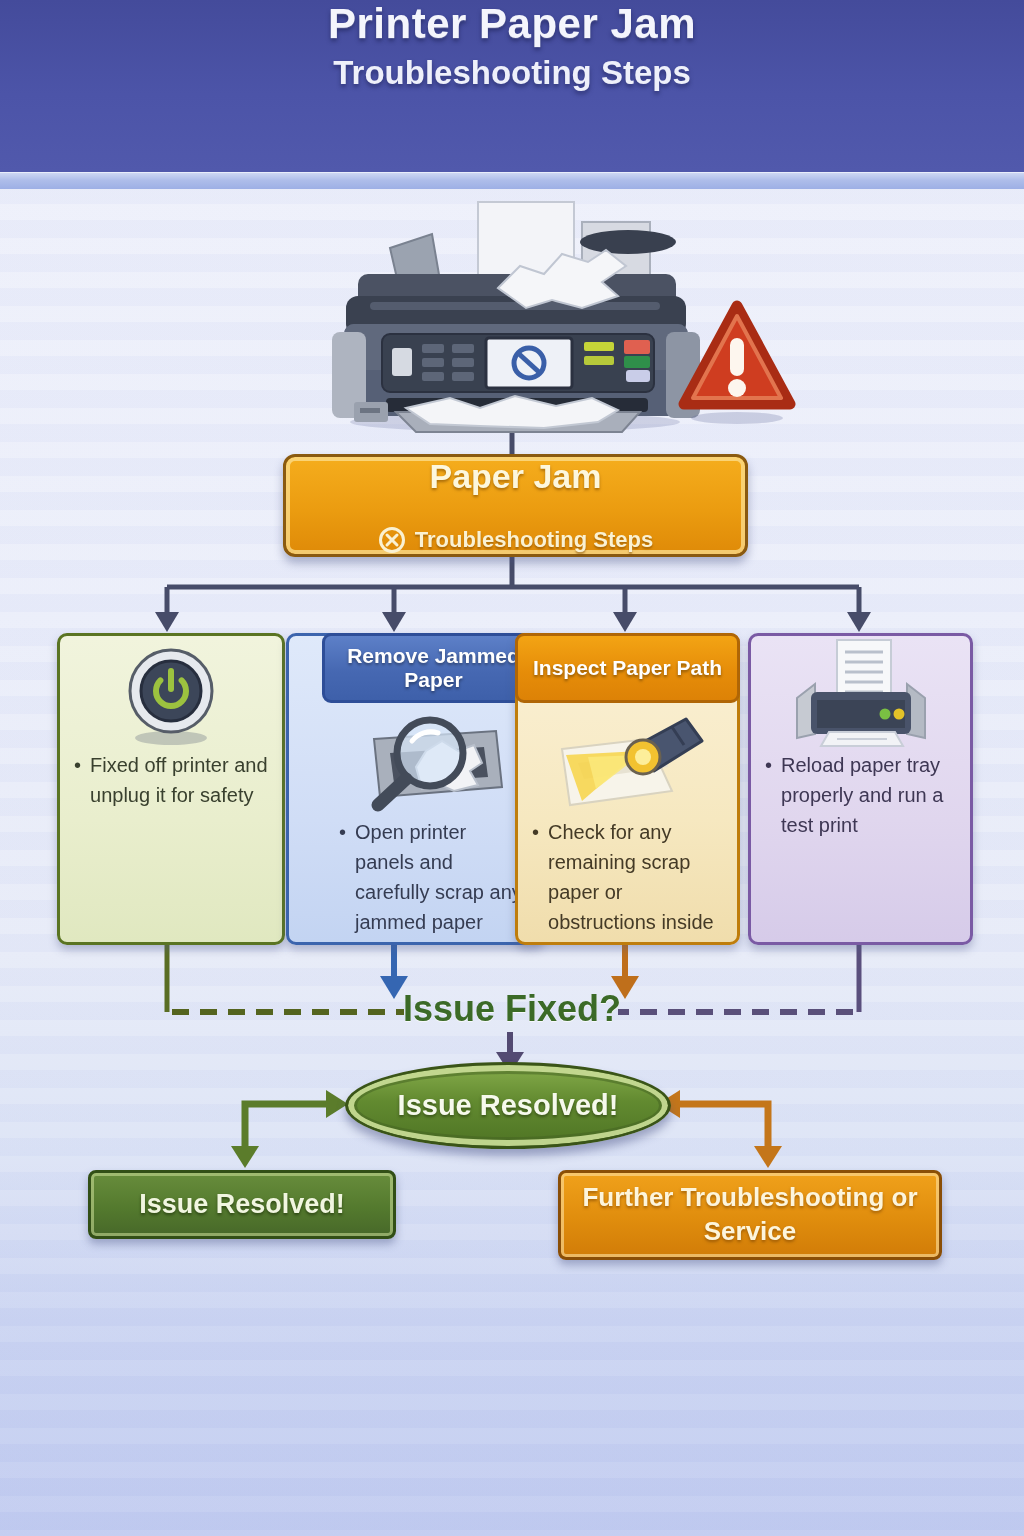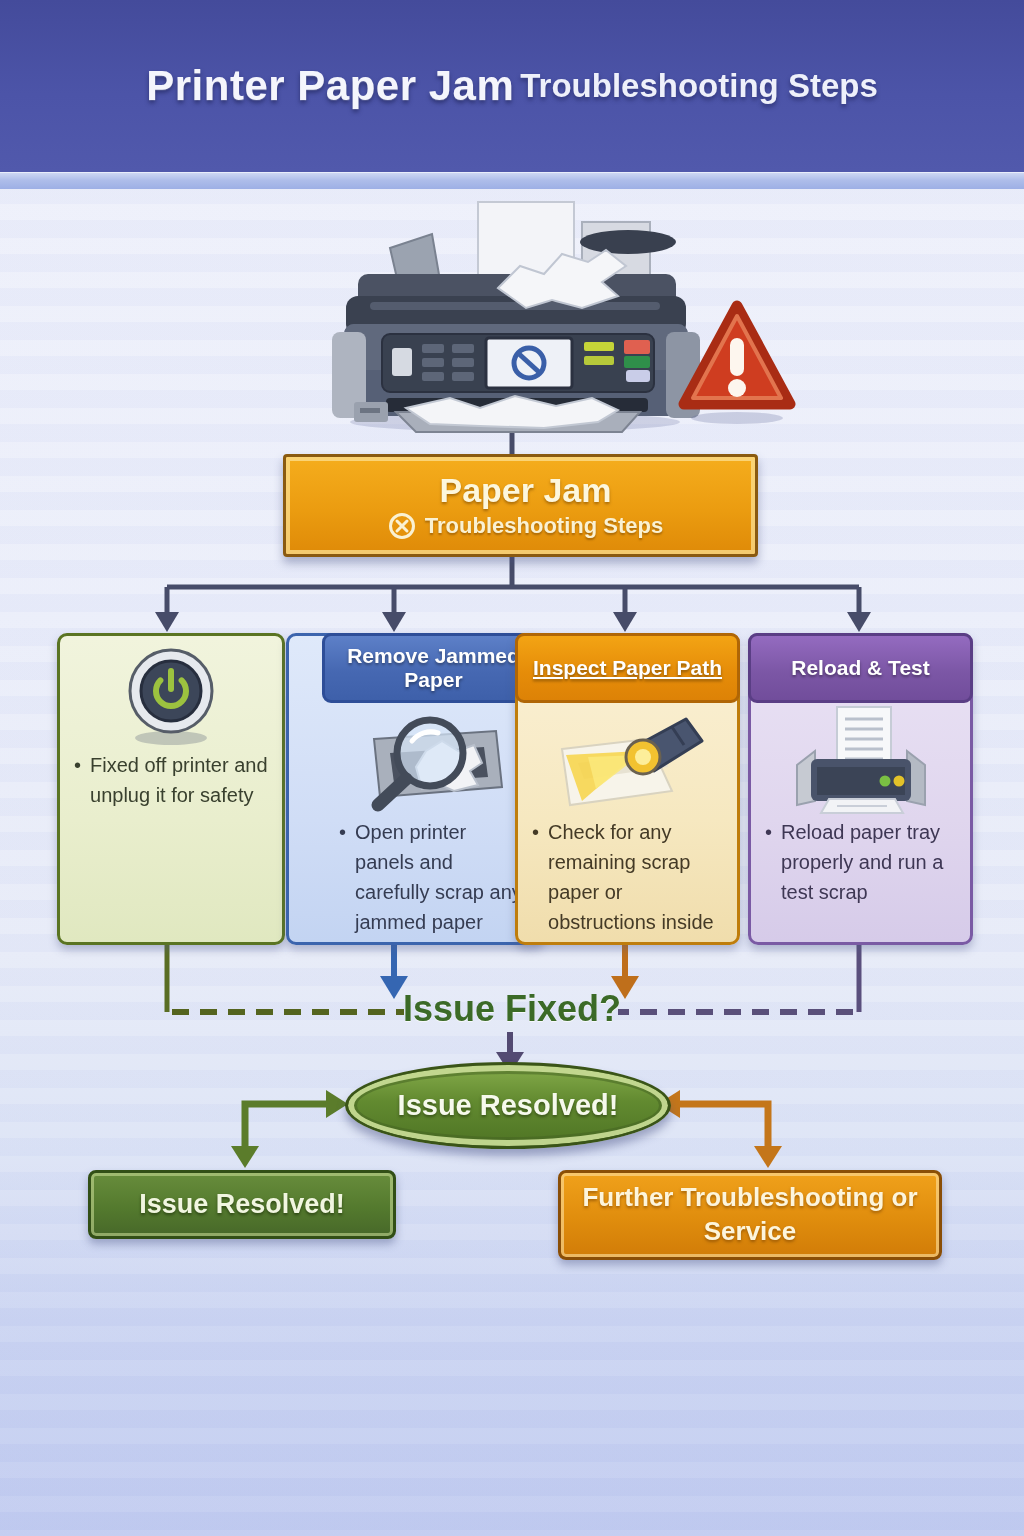--- a/index.html
+++ b/index.html
@@ -10,21 +10,21 @@
   }
   #stage::after{ 
     content:"";position:absolute;inset:0;pointer-events:none;
     background:repeating-linear-gradient(180deg,rgba(255,255,255,.045) 0 16px,rgba(110,130,215,.045) 16px 34px);
   }
   .abs{position:absolute;}
   
   .banner{
     left:0;top:0;width:1024px;height:172px;z-index:3;
     background:linear-gradient(180deg,#444b9b 0%,#4c54a8 55%,#5159ac 100%);
-    display:flex;flex-direction:row;align-items:center;justify-content:center;gap:6px;
+    display:flex;flex-direction:column;align-items:center;gap:6px;
   }
   .banner-title{
     color:#f4f5fc;font-size:42px;font-weight:bold;letter-spacing:.5px;
     text-shadow:0 3px 4px rgba(25,30,80,.6),0 1px 0 rgba(255,255,255,.25);
   }
   .banner-sub{
     color:#eef0fa;font-size:33px;font-weight:bold;
     text-shadow:0 3px 4px rgba(25,30,80,.55);
   }
   .banner-strip{
@@ -32,25 +32,25 @@
     background:linear-gradient(180deg,#cdd7f3 0%,#aebdea 45%,#9dafe5 100%);
     border-top:1px solid #e8edfb;
   }
   
   svg.connectors{left:0;top:0;z-index:1;pointer-events:none;}
   
   .printer-art{left:330px;top:196px;z-index:2;}
   .warning-art{left:676px;top:294px;z-index:2;}
   
   .root-box{
-    left:283px;top:454px;width:459px;height:97px;z-index:2;border-radius:4px;
+    left:283px;top:454px;width:459px;height:97px;z-index:2;border-radius:12px;
     border:3px solid #8a5a10;
     background:linear-gradient(180deg,#f5ad1d 0%,#eb9c10 55%,#df8a08 100%);
     box-shadow:inset 0 0 0 4px rgba(252,224,146,.75),0 6px 10px rgba(70,80,130,.4);
-    display:flex;flex-direction:column;align-items:center;justify-content:center;gap:2px;padding-left:10px;
+    display:flex;flex-direction:column;align-items:center;justify-content:space-between;gap:2px;
   }
   .root-title{font-size:34px;font-weight:bold;color:#fdf7dd;text-shadow:0 2px 3px rgba(120,70,0,.6);}
   .root-subrow{display:flex;align-items:center;gap:9px;}
   .root-sub{font-size:22px;font-weight:bold;color:#faf1d2;text-shadow:0 2px 2px rgba(120,70,0,.55);}
   
   .card{z-index:2;top:633px;height:306px;border-radius:10px;box-shadow:0 5px 9px rgba(80,90,135,.35);}
   .card-head{
     margin:-3px -3px 0 -3px;height:64px;border-radius:9px;
     display:flex;align-items:center;justify-content:center;text-align:center;
     font-size:21px;font-weight:bold;color:#fff;line-height:1.15;padding:0 6px;
@@ -60,21 +60,21 @@
   .card-bullets{padding:2px 12px 0 14px;}
   .bullet-row{display:flex;font-size:20px;line-height:1.5;font-weight:normal;}
   .bullet-dot{margin-right:9px;}
   .card1{left:57px;width:222px;border:3px solid #5a7422;background:linear-gradient(180deg,#f1f4dd 0%,#e9eecd 60%,#e0e8c0 100%);}
   .card1 .card-head{background:linear-gradient(180deg,#80a23f 0%,#66882c 55%,#5a7a24 100%);border:3px solid #44601a;}
   .card1 .bullet-row{color:#39402e;}
   .card2{left:286px;width:217px;border:3px solid #3c64ad;background:linear-gradient(180deg,#dfe9fa 0%,#d0ddf6 60%,#c3d4f2 100%);padding-left:36px;}
   .card2 .card-head{background:linear-gradient(180deg,#5d80c8 0%,#4668b2 55%,#3e60aa 100%);border:3px solid #2e4e98;}
   .card2 .bullet-row{color:#353c52;}
   .card3{left:515px;width:219px;border:3px solid #bf7d0c;background:linear-gradient(180deg,#fbf1d6 0%,#f6e8c0 60%,#f0ddac 100%);}
-  .card3 .card-head{background:linear-gradient(180deg,#f3a414 0%,#e68d09 55%,#dd8206 100%);border:3px solid #b06606;text-decoration:underline;}
+  .card3 .card-head{background:linear-gradient(180deg,#f3a414 0%,#e68d09 55%,#dd8206 100%);border:3px solid #b06606;}
   .card3 .bullet-row{color:#443a26;}
   .card4{left:748px;width:219px;border:3px solid #7a5aa4;background:linear-gradient(180deg,#eae3f5 0%,#e0d6ee 60%,#d6cbe9 100%);}
   .card4 .card-head{background:linear-gradient(180deg,#94
 6bc0 0%,#7c57a6 55%,#714d9b 100%);border:3px solid #5a3e85;}
   .card4 .card-head{background:linear-gradient(180deg,#946bc0 0%,#7c57a6 55%,#714d9b 100%);border:3px solid #5a3e85;}
   .card4 .bullet-row{color:#3e3754;}
   
   .decision-label{
     left:362px;top:988px;width:300px;z-index:2;text-align:center;
     font-size:36px;font-weight:bold;color:#3b6a27;
@@ -288,21 +288,20 @@
     </div>
     <div class="card-bullets">
       <div class="bullet-row">
         <span class="bullet-dot">•</span>
         <span>Check for any remaining scrap paper or obstructions inside</span>
       </div>
     </div>
   </div>
 
   <div class="card card4 abs">
-    <div class="card-head">Reload &amp; Test</div>
     <div class="card-icon">
       <svg width="160" height="112" viewBox="0 0 160 112">
         <rect x="56" y="4" width="54" height="62" fill="#f7f8fa" stroke="#c6ccd6" stroke-width="2"></rect>
         <g stroke="#b9c0cc" stroke-width="3">
           <line x1="64" y1="16" x2="102" y2="16"></line>
             <line x1="64" y1="26" x2="102" y2="26"></line>
           <line x1="64" y1="36" x2="102" y2="36"></line>
             <line x1="64" y1="46" x2="102" y2="46"></line>
           <line x1="64" y1="56" x2="102" y2="56"></line>
         </g>
@@ -312,21 +311,21 @@
         <rect x="36" y="64" width="88" height="28" fill="#3b4456"></rect>
         <circle cx="104" cy="78" r="5.5" fill="#7ac043"></circle>
         <circle cx="118" cy="78" r="5.5" fill="#e3c229"></circle>
         <polygon points="48,96 114,96 122,110 40,110" fill="#f2f3f6" stroke="#c9ced8" stroke-width="2"></polygon>
         <line x1="56" y1="103" x2="106" y2="103" stroke="#c9ced8" stroke-width="2"></line>
       </svg>
     </div>
     <div class="card-bullets">
       <div class="bullet-row">
         <span class="bullet-dot">•</span>
-        <span>Reload paper tray properly and run a test scrap</span>
+        <span>Reload paper tray properly and run a test print</span>
       </div>
     </div>
   </div>
 
   <div class="decision-label abs">Issue Fixed?</div>
 
   <div class="resolved-ellipse abs">
     <span class="lbl">Issue Resolved!</span>
   </div>
 

